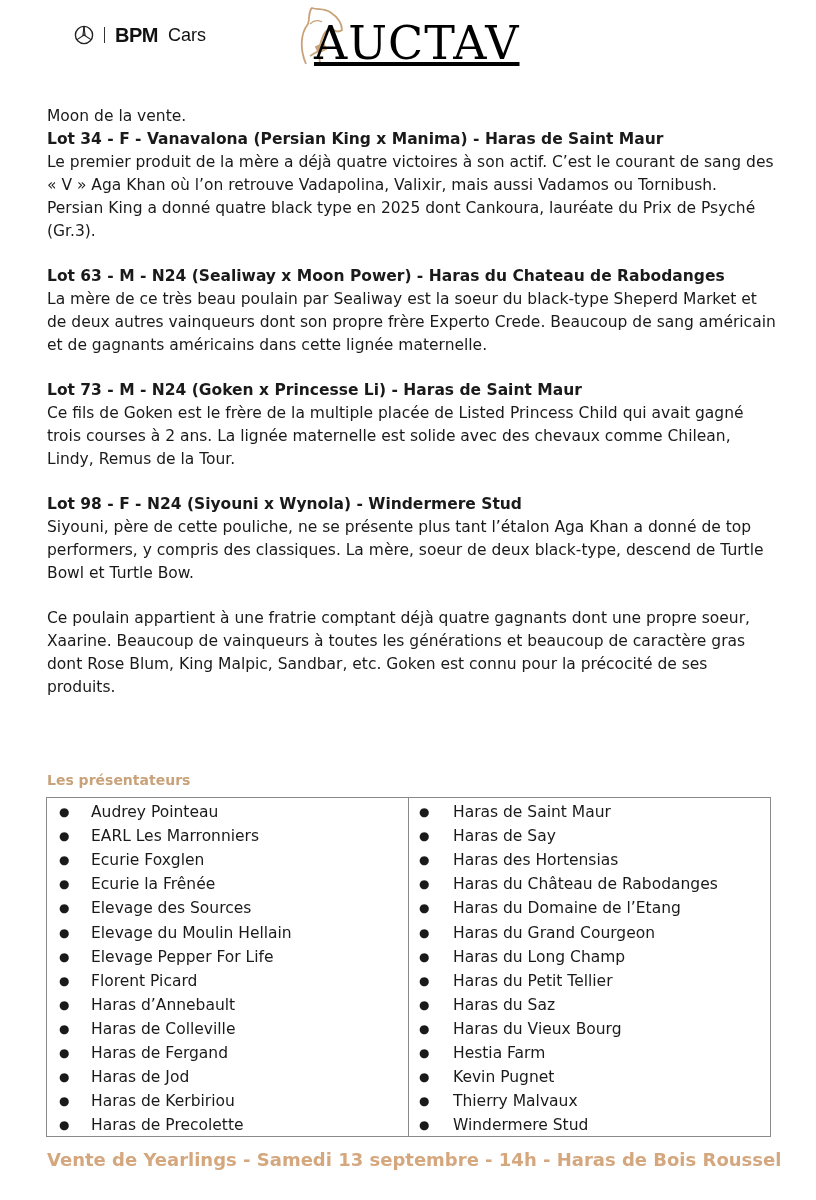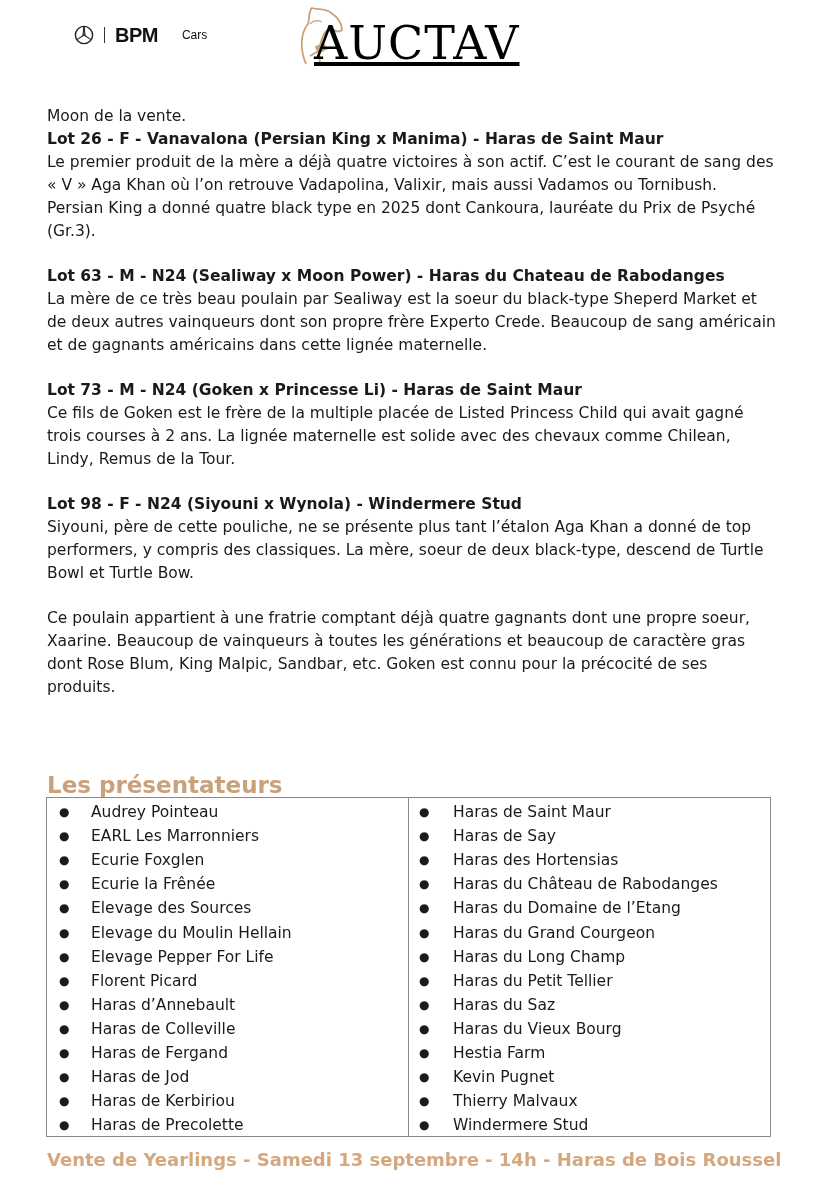--- a/index.html
+++ b/index.html
@@ -4,33 +4,33 @@
   <style>
     * { margin: 0; padding: 0; box-sizing: border-box; }
     html, body { width: 816px; height: 1200px; background: #ffffff; overflow: hidden; }
     body { position: relative; font-family: "DejaVu Sans", sans-serif; color: #1a1a1a; }
 
     .header { position: absolute; left: 8px; top: 0; width: 816px; height: 80px; }
     .bpm { position: absolute; left: 66px; top: 21px; height: 28px; display: flex; align-items: center; }
     .bpm .star { width: 20px; height: 20px; }
     .bpm .sep { width: 1px; height: 16px; background: #333; margin: 0 10px 0 10px; }
     .bpm .brand { font-family: "Liberation Sans", sans-serif; font-size: 20px; font-weight: bold; letter-spacing: -0.5px; color: #111; }
-    .bpm .cars { font-family: "Liberation Sans", sans-serif; font-size: 12px; color: #111; margin-left: 24px; }
+    .bpm .cars { font-family: "Liberation Sans", sans-serif; font-size: 18px; color: #111; margin-left: 10px; }
 
     .auctav { position: absolute; left: 288px; top: 4px; width: 240px; height: 64px; }
     .auctav .horse { position: absolute; left: 0; top: 0; width: 60px; height: 64px; }
     .auctav .word { position: absolute; left: 18px; top: 14px; font-family: "DejaVu Serif", serif; font-size: 46px; color: #000000; letter-spacing: 1px; line-height: 50px; text-decoration: underline; }
 
     .content { position: absolute; left: 47px; top: 105px; width: 730px; font-size: 15.5px; line-height: 23px; }
     .content p { margin: 0; }
     .intro { margin-bottom: 22px; }
     .lot { margin-bottom: 22px; }
     .lot .title { font-weight: bold; }
 
-    .section-title { position: absolute; left: 47px; top: 772px; font-size: 23px; font-weight: bold; color: #c9a27a; }
+    .section-title { position: absolute; left: 47px; top: 772px; font-size: 14px; font-weight: bold; color: #c9a27a; }
 
     .table { position: absolute; left: 46px; top: 797px; width: 725px; height: 340px; border: 1px solid #8a8a8a; display: flex; }
     .col { flex: 1; padding-top: 2px; }
     .col.left { border-right: 1px solid #8a8a8a; width: 362px; flex: none; }
     .col.right { flex: 1; }
     .item { display: flex; align-items: center; height: 24.1px; font-size: 15.5px; }
     .bullet { width: 44px; padding-left: 12px; font-size: 12px; }
     .col.right .bullet { padding-left: 10px; }
 
     .footer { position: absolute; left: 47px; top: 1149px; font-size: 18px; font-weight: bold; color: #d4a77e; }
@@ -58,21 +58,21 @@
       <line x1="14" y1="52" x2="24" y2="46" stroke="#c9a27a" stroke-width="1.6"></line>
     </svg>
     <span class="word">AUCTAV</span>
   </div>
 </div>
 
 <div class="content">
   <p class="intro">Moon de la vente.</p>
 
   <div class="lot">
-    <p class="title">Lot 26 - F - Vanavalona (Persian King x Manima) - Haras de Saint Maur</p>
+    <p class="title">Lot 34 - F - Vanavalona (Persian King x Manima) - Haras de Saint Maur</p>
     <p>Le premier produit de la mère a déjà quatre victoires à son actif. C’est le courant de sang des « V » Aga Khan où l’on retrouve Vadapolina, Valixir, mais aussi Vadamos ou Tornibush. Persian King a donné quatre black type en 2025 dont Cankoura, lauréate du Prix de Psyché (Gr.3).</p>
   </div>
   <div class="lot">
     <p class="title">Lot 63 - M - N24 (Sealiway x Moon Power) - Haras du Chateau de Rabodanges</p>
     <p>La mère de ce très beau poulain par Sealiway est la soeur du black-type Sheperd Market et de deux autres vainqueurs dont son propre frère Experto Crede. Beaucoup de sang américain et de gagnants américains dans cette lignée maternelle.</p>
   </div>
   <div class="lot">
     <p class="title">Lot 73 - M - N24 (Goken x Princesse Li) - Haras de Saint Maur</p>
     <p>Ce fils de Goken est le frère de la multiple placée de Listed Princess Child qui avait gagné trois courses à 2 ans. La lignée maternelle est solide avec des chevaux comme Chilean, Lindy, Remus de la Tour.</p>
   </div>

